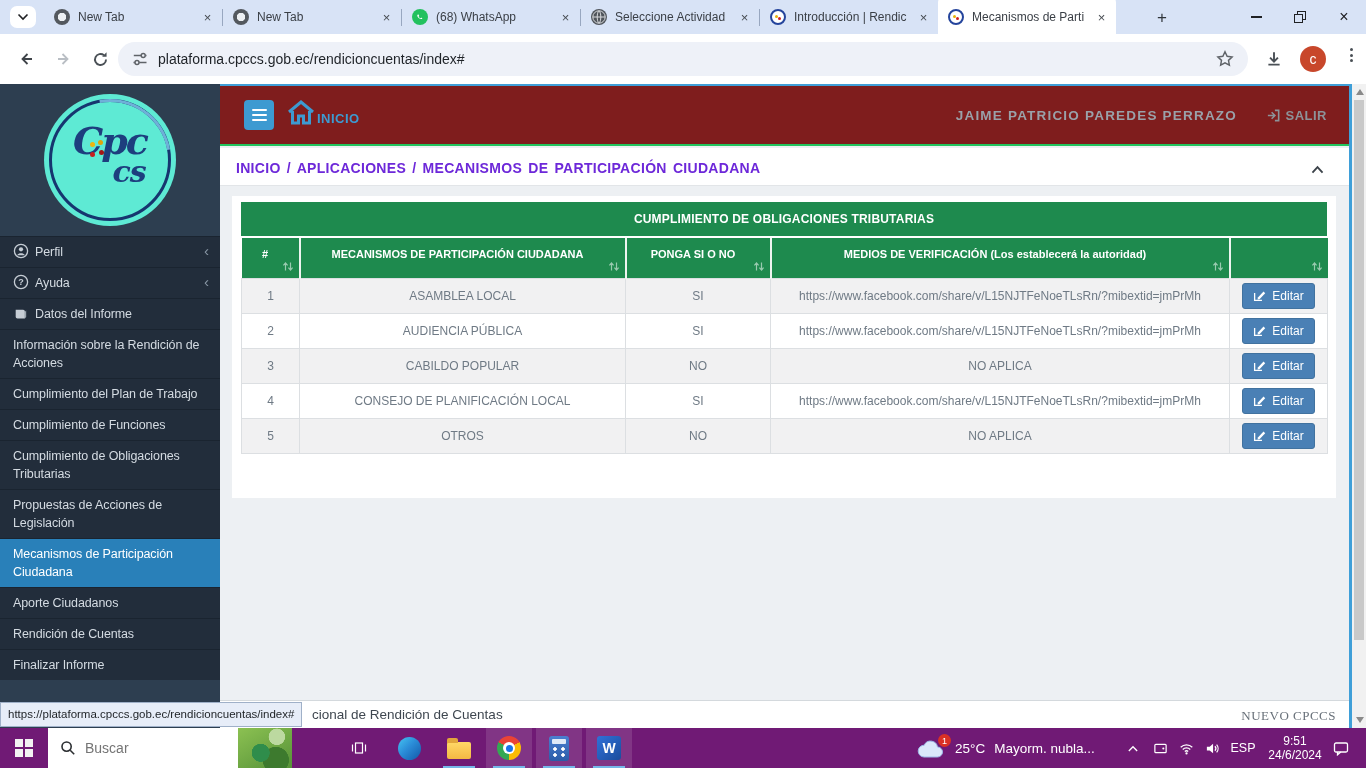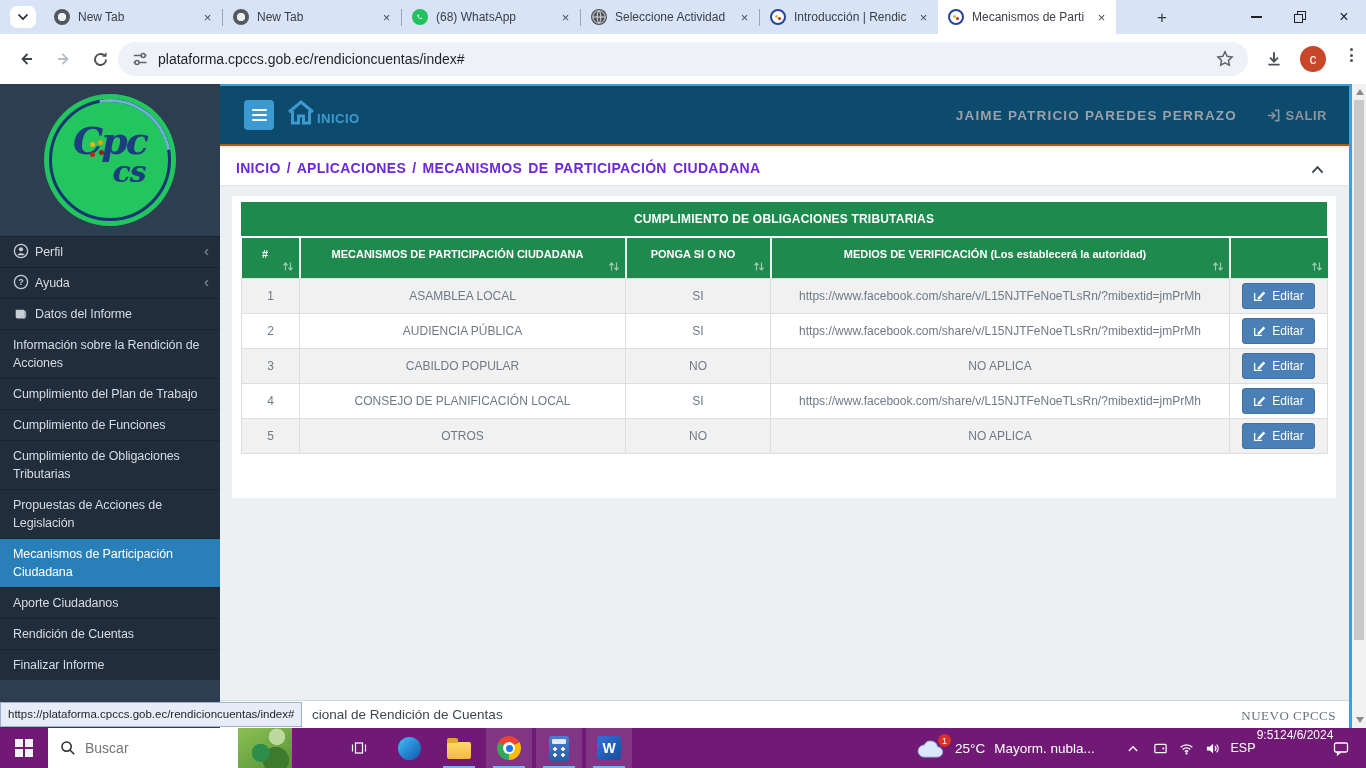--- a/index.html
+++ b/index.html
@@ -44,39 +44,39 @@
   .dots i { width:3px; height:3px; border-radius:50%; background:#4a5056; }
 
   
   .page { position:absolute; left:0; top:84px; width:1366px; height:644px; background:#edf0f3; }
   .blue-top { position:absolute; left:220px; top:0; right:14px; height:2px; background:#3f9fd8; z-index:6; }
   .blue-right { position:absolute; right:14px; top:0; width:3px; height:644px; background:#3f9fd8; z-index:6; }
 
   
   .sidebar { position:absolute; left:0; top:0; width:220px; height:644px; background:#2d3e50; }
   .logo-wrap { height:152px; display:flex; align-items:center; justify-content:center; }
-  .logo-circle { position:relative; width:132px; height:132px; border-radius:50%; background:#22c55e; }
+  .logo-circle { position:relative; width:132px; height:132px; border-radius:50%; background:#5eead4; }
   .logo-circle::before { content:""; position:absolute; inset:5px; border-radius:50%; border:3px solid #16366f; }
   .logo-circle::after { content:""; position:absolute; inset:5px; border-radius:50%; border:3px solid transparent; border-top-color:#6fb0d8; transform:rotate(35deg); }
   .logo-txt { position:absolute; left:0; top:30px; width:132px; text-align:center; font-family:"DejaVu Serif","Liberation Serif",serif; font-style:italic; font-weight:bold; color:#1d3e7e; line-height:0.9; }
   .logo-txt .l1 { font-size:38px; letter-spacing:-2px; }
   .logo-txt .l2 { font-size:30px; margin-left:38px; letter-spacing:-1px; }
   .logo-dots i { position:absolute; width:5px; height:5px; border-radius:50%; }
   .logo-dots .y1 { left:46px; top:48px; background:#eeb50c; }
   .logo-dots .y2 { left:54px; top:46px; background:#e0a40c; }
   .logo-dots .r1 { left:46px; top:58px; background:#c52020; }
   .logo-dots .r2 { left:55px; top:56px; background:#a31717; }
   .menu { background:#222d3b; }
   .menu-item { position:relative; padding:6px 10px 6px 13px; font-size:12.5px; line-height:18px; color:#d4dbe2; border-top:1px solid #1a2430; letter-spacing:-0.1px; }
   .menu-item.active { background:#2980b9; color:#fff; }
   .mi-icon { display:inline-flex; width:16px; margin-right:6px; vertical-align:-3px; }
   .chev { position:absolute; right:11px; top:5px; color:#8997a5; font-size:15px; }
 
   
-  .main-header { position:absolute; left:220px; top:2px; right:17px; height:60px; background:#0c4a6e; border-bottom:2px solid #a16207; }
+  .main-header { position:absolute; left:220px; top:2px; right:17px; height:60px; background:#7f1d1d; border-bottom:2px solid #22c55e; }
   .hamburger { position:absolute; left:24px; top:14px; width:30px; height:30px; background:#3d9ad1; border-radius:4px; display:flex; flex-direction:column; justify-content:center; align-items:center; gap:3px; }
   .hamburger i { width:15px; height:2px; background:#fff; border-radius:1px; }
   .homeblock { position:absolute; left:66px; top:13px; display:flex; align-items:flex-end; color:#3d9ad1; }
   .home-label { font-weight:bold; font-size:13px; letter-spacing:0.5px; margin-left:1px; }
   .user-name { position:absolute; right:112px; top:22px; font-weight:bold; font-size:13.5px; color:#9aa1a9; letter-spacing:1.2px; }
   .salir { position:absolute; right:22px; top:22px; color:#8d9399; font-size:13px; font-weight:bold; display:flex; gap:5px; align-items:center; letter-spacing:0.5px; }
 
   
   .breadcrumb-bar { position:absolute; left:220px; top:64px; right:17px; height:38px; background:#fff; border-bottom:1px solid #e2e5e8; }
   .breadcrumb { position:absolute; left:16px; top:12px; font-size:14px; font-weight:bold; color:#6d28d9; letter-spacing:0.3px; word-spacing:2px; }
@@ -135,21 +135,21 @@
                  radial-gradient(circle at 11px 2px,#fff 0 1.5px,rgba(0,0,0,0) 2px),
                  radial-gradient(circle at 3px 8px,#fff 0 1.5px,rgba(0,0,0,0) 2px),
                  radial-gradient(circle at 11px 8px,#fff 0 1.5px,rgba(0,0,0,0) 2px); }
   .ic-word { width:24px; height:24px; border-radius:3px; background:linear-gradient(135deg,#2f71d8,#1b4c9c); color:#fff; font-weight:bold; font-size:14px; display:flex; align-items:center; justify-content:center; }
   .weather { position:absolute; left:916px; top:0; height:40px; display:flex; align-items:center; gap:9px; }
   .cloud { position:relative; width:30px; height:22px; }
   .badge { position:absolute; right:-5px; top:-3px; min-width:13px; height:13px; border-radius:7px; background:#d93025; color:#fff; font-size:9px; display:flex; align-items:center; justify-content:center; padding:0 2px; }
   .w-temp, .w-desc { font-size:13.5px; color:#fff; }
   .tray-icon { position:absolute; top:0; width:25px; height:40px; display:flex; align-items:center; justify-content:center; }
   .lang { position:absolute; left:1224px; top:0; width:38px; height:40px; font-size:12.5px; display:flex; align-items:center; justify-content:center; }
-  .clock { position:absolute; left:1262px; top:0; width:66px; height:40px; display:flex; justify-content:center; text-align:center; font-size:12px; line-height:14px; }
+  .clock { position:absolute; left:1262px; top:0; width:66px; height:40px; display:flex; flex-direction:column; justify-content:center; text-align:center; font-size:12px; line-height:14px; }
 </style>
 </head>
 <body>
 
 <div class="screen">
 
   <div class="tabstrip">
     <div class="tab-search">
       <svg width="12" height="8" viewBox="0 0 12 8">
           <path d="M1.5 1.5 L6 6 L10.5 1.5" fill="none" stroke="#202124" stroke-width="1.6"></path>

